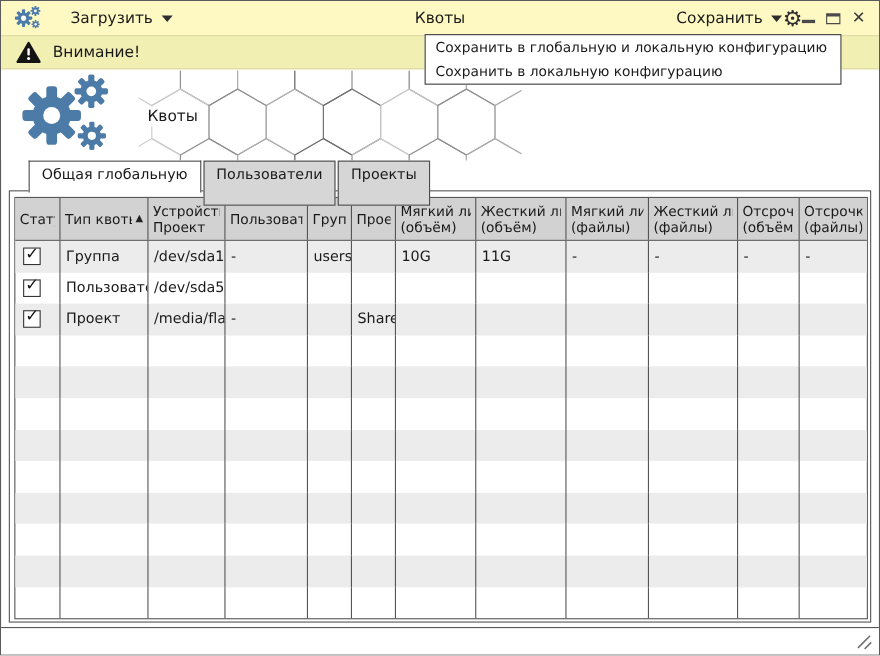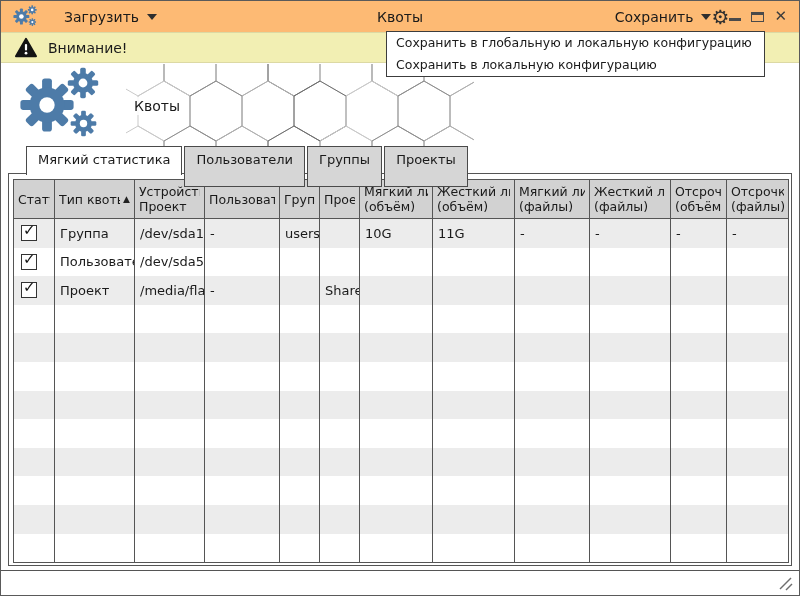--- a/index.html
+++ b/index.html
@@ -1,20 +1,20 @@
 <!DOCTYPE html>
 <html><head>
 <meta charset="utf-8">
 <style>
   html,body{margin:0;padding:0;background:#e8e8e8}
   body{font-family:"DejaVu Sans","Liberation Sans",sans-serif;font-size:13px;color:#1a1a1a}
   .window{position:relative;width:800px;height:596px;background:#fff;border:1px solid #5a5a5a;box-sizing:border-box;overflow:hidden}
 
   
-  .titlebar{position:absolute;top:0;left:0;right:0;height:31px;background:#fdba74;display:flex;align-items:center}
+  .titlebar{position:absolute;top:0;left:0;right:0;height:31px;background:#fef9c3;display:flex;align-items:center}
   .app-icon{margin-left:12px;flex:none}
   .menu-btn{display:flex;align-items:center;gap:8px;font-size:14px;cursor:default;white-space:nowrap}
   .load-btn{margin-left:21px}
   .caret{width:0;height:0;border-left:5px solid transparent;border-right:5px solid transparent;border-top:6px solid #2e2e2e}
   .window-title{position:absolute;left:200px;right:200px;text-align:center;font-size:14px}
   .tb-right{margin-left:auto;display:flex;align-items:center;margin-right:12px;position:relative;z-index:30}
   .gear-glyph{font-size:20px;line-height:1;color:#2e2e2e}
   .controls{display:flex;align-items:center;gap:10px}
   .min-icon{width:12px;height:3px;background:#4a4a4a;margin-top:5px}
   .max-icon{width:13px;height:10px;border:1px solid #4a4a4a;border-top:3px solid #4a4a4a;box-sizing:border-box}
@@ -148,23 +148,22 @@
         <polygon points="324,62 350,77 350,107 324,122 298,107 298,77" fill="none" stroke="#b0b0b0" stroke-width="1"></polygon>
         <polygon points="376,62 402,77 402,107 376,122 350,107 350,77" fill="none" stroke="#6f6f6f" stroke-width="1"></polygon>
       </svg>
     <svg class="logo" width="100" height="76" viewBox="0 0 100 76">
         <use href="#gears-group"></use>
       </svg>
     <span class="header-title">Квоты</span>
   </div>
 
   <div class="tabbar">
-      <div class="tab active">Мягкий статистика</div>
+      <div class="tab active">Общая глобальную</div>
       <div class="tab">Пользователи</div>
-      <div class="tab">Группы</div>
       <div class="tab">Проекты</div>
     </div>
 
   <div class="frame">
     <div class="qtable">
       <div class="thead">
           <div class="th" style="width: 41px;">
             <div class="line">
               <span class="ltext">Статус</span>
             </div>

